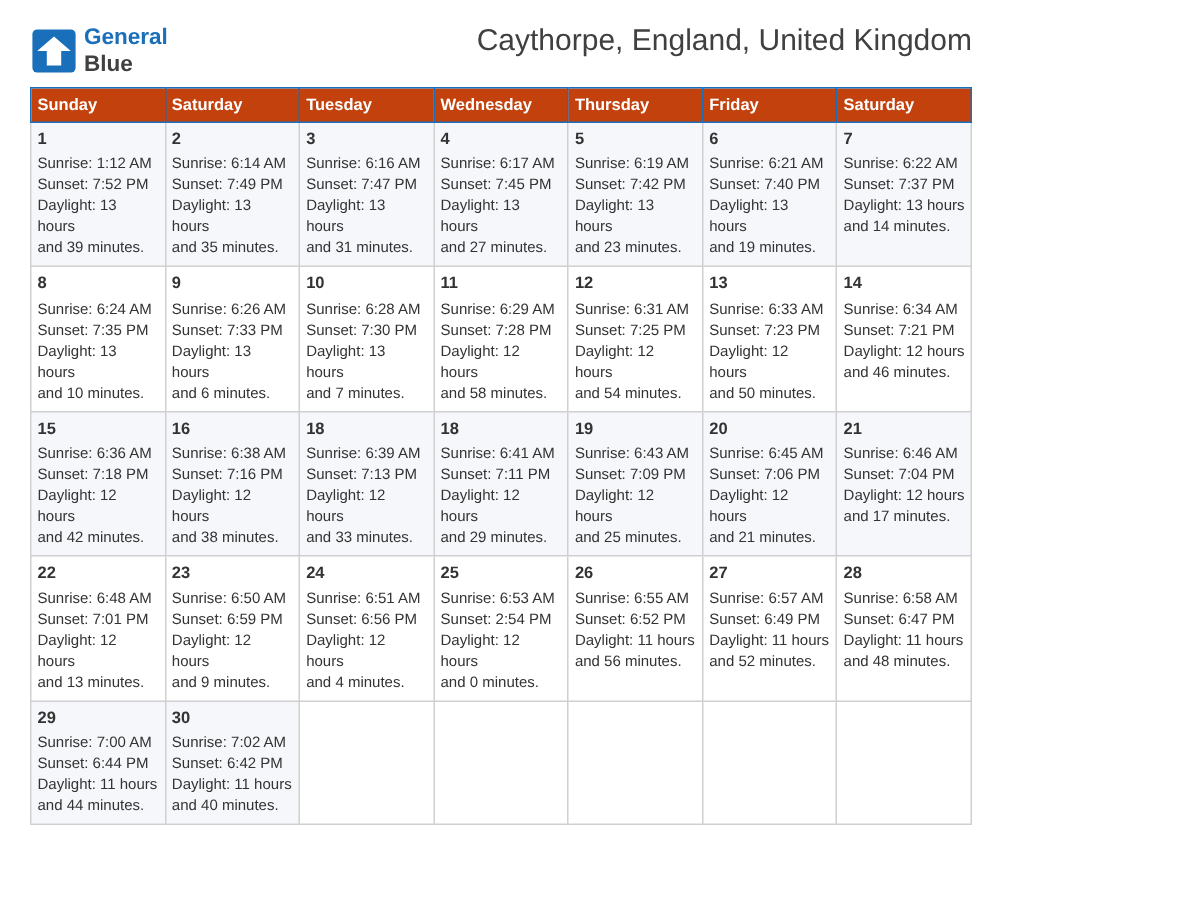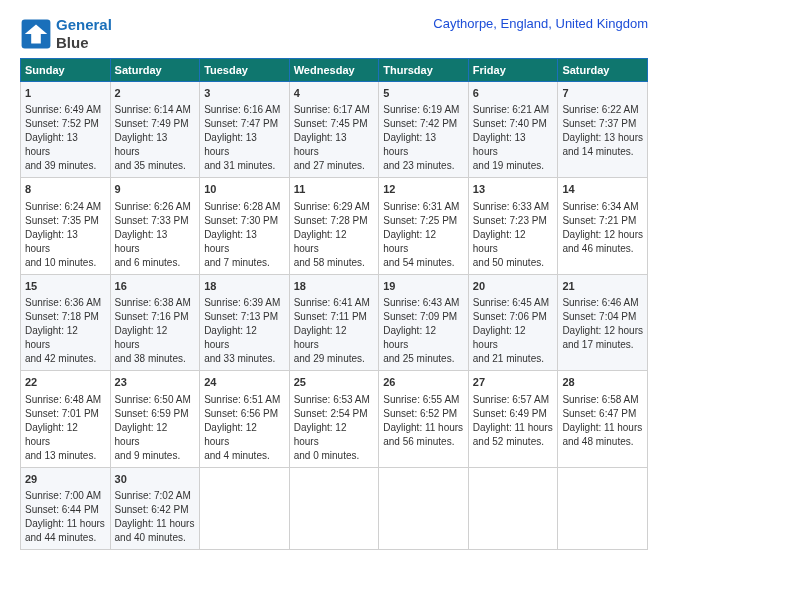--- a/index.html
+++ b/index.html
@@ -40,30 +40,30 @@
     }
     .title-block {
       text-align: right;
     }
     .calendar-title {
       font-size: 32px;
       font-weight: bold;
       color: #333;
     }
     .calendar-subtitle {
-      font-size: 13px;
-      color: #1d4ed8;
+      font-size: 20px;
+      color: #404040;
     }
     table {
       width: 100%;
       border-collapse: collapse;
       font-size: 10px;
     }
     thead tr th {
-      background: #0f766e;
+      background: #c2410c;
       color: #fff;
       font-size: 11px;
       font-weight: bold;
       padding: 5px 4px;
       text-align: left;
       border: 1px solid #1a6fba;
     }
     tbody tr td {
       vertical-align: top;
       padding: 4px 4px;
@@ -118,21 +118,21 @@
           <th>Wednesday</th>
           <th>Thursday</th>
           <th>Friday</th>
           <th>Saturday</th>
         </tr>
     </thead>
     <tbody id="calendar-body">
     <tr>
           <td>
             <span class="day-num">1</span>
-            <div>Sunrise: 6:49 AM</div>
+            <div>Sunrise: 1:12 AM</div>
             <div>Sunset: 7:52 PM</div>
             <div>Daylight: 13 hours</div>
             <div>and 39 minutes.</div>
           </td>
           <td>
             <span class="day-num">2</span>
             <div>Sunrise: 6:14 AM</div>
             <div>Sunset: 7:49 PM</div>
             <div>Daylight: 13 hours</div>
             <div>and 35 minutes.</div>

